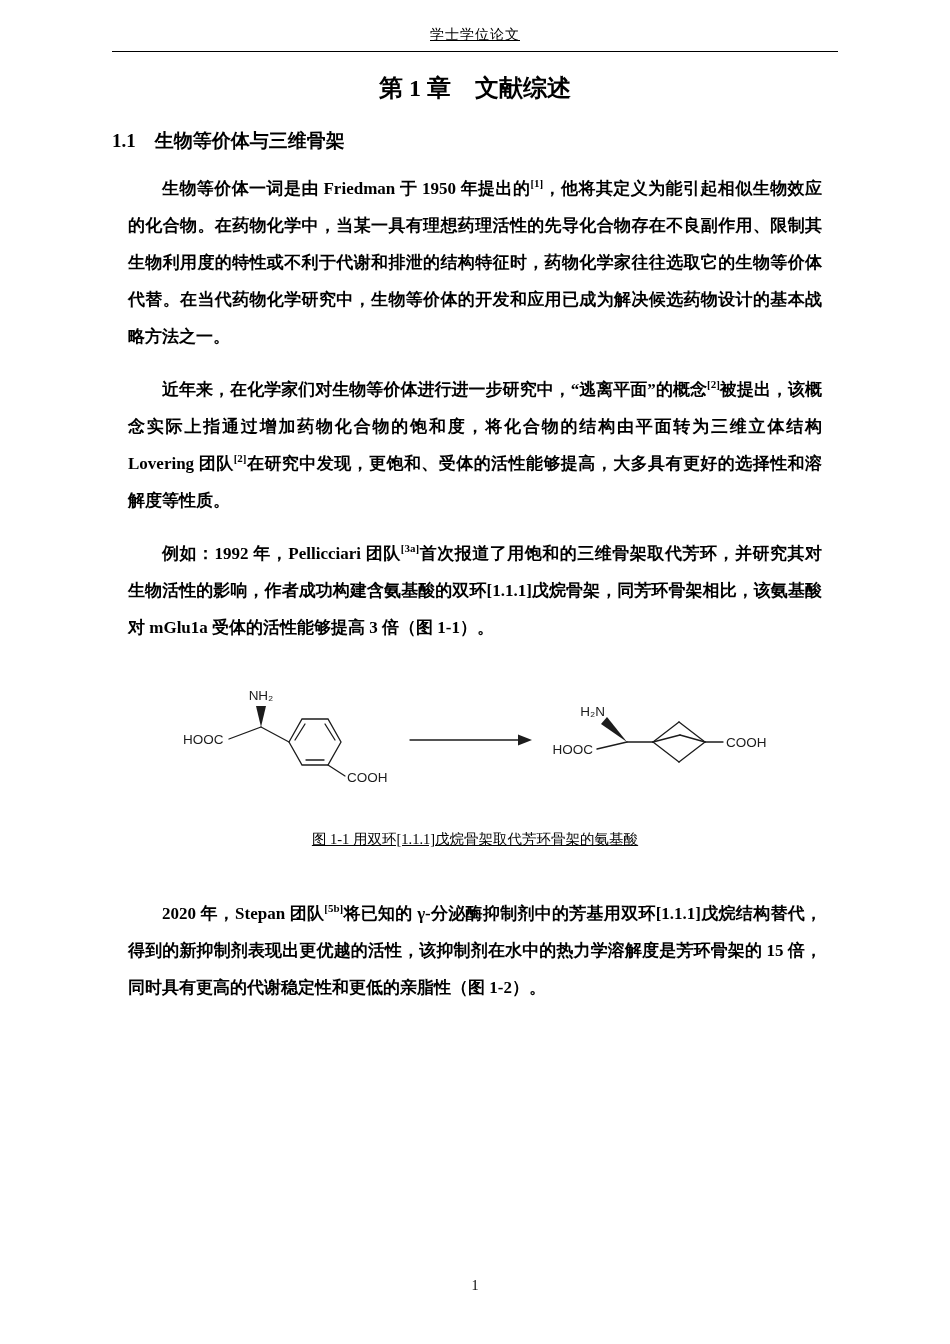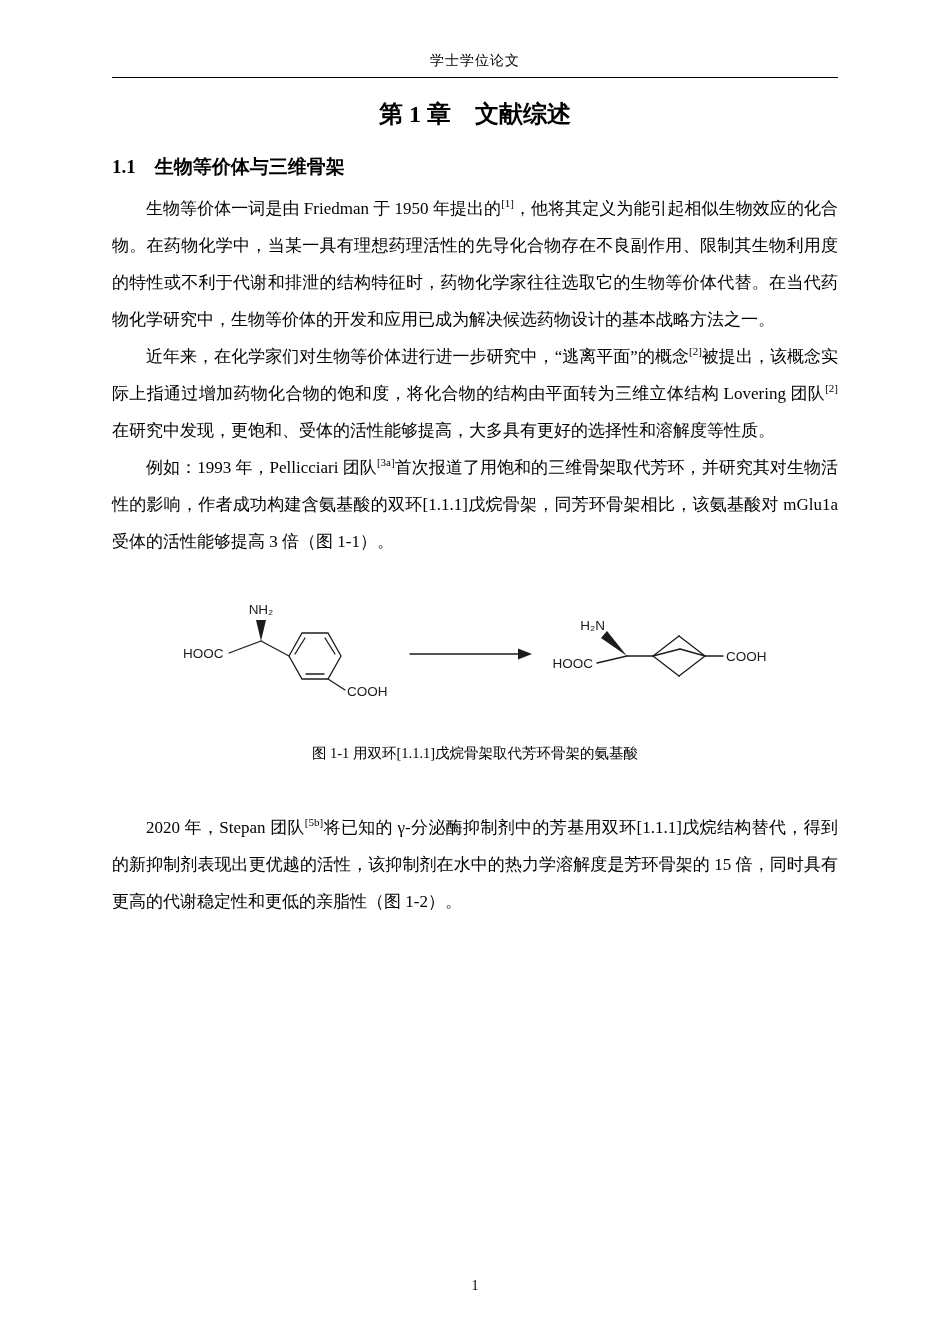--- a/index.html
+++ b/index.html
@@ -9,46 +9,47 @@
     position: relative;
     width: 950px;
     height: 1344px;
     margin: 0 auto;
     background: #ffffff;
     font-family: "Liberation Serif", "DejaVu Serif", serif;
     color: #000;
     overflow: hidden;
   }
   .margins { padding: 0 112px; }
-  .running-header { padding-top: 52px; }
+  .running-header { padding-top: 26px; text-decoration: underline; }
   .header-title { text-align: center; font-size: 14px; letter-spacing: 1px; }
   .header-rule { border-bottom: 1.6px solid #000; margin-top: 7px; }
   .chapter-title {
     margin: 20px 0 0;
     text-align: center;
     font-size: 24px;
     font-weight: 700;
     font-family: Liberation Serif, serif;
   }
   .section-heading {
     margin: 24px 0 0;
     font-size: 19px;
     font-weight: 700;
   }
   .body-block { margin-top: 10px; }
   p.body-par {
-    margin: 0;
+    margin: 16px;
     font-size: 17px;
     line-height: 37px;
     text-align: justify;
     text-indent: 2em;
+    font-weight: bold;
   }
   sup.ref { font-size: 11px; line-height: 0; }
   .figure-block { margin-top: 24px; text-align: center; }
-  .figure-caption { margin-top: 26px; text-align: center; font-size: 14.5px; }
+  .figure-caption { margin-top: 26px; text-align: center; font-size: 14.5px; text-decoration: underline; }
   .after-figure { margin-top: 46px; }
   .page-footer {
     position: absolute; left: 0; right: 0; bottom: 50px;
     text-align: center; font-size: 14px;
   }
   svg .bond { stroke: #1c1c1c; stroke-width: 1.3; fill: none; stroke-linecap: round; }
   svg .wedge { fill: #1c1c1c; stroke: none; }
   svg text {
     font-family: "Liberation Sans", "DejaVu Sans", sans-serif;
     font-size: 13.5px;
@@ -66,21 +67,21 @@
       <div class="header-rule"></div>
     </div>
 
     <h1 class="chapter-title">第 1 章　文献综述</h1>
 
     <h2 class="section-heading">1.1　生物等价体与三维骨架</h2>
 
     <div class="body-block" id="paras-before">
         <p class="body-par"><span>生物等价体一词是由 Friedman 于 1950 年提出的</span><sup class="ref">[1]</sup><span>，他将其定义为能引起相似生物效应的化合物。在药物化学中，当某一具有理想药理活性的先导化合物存在不良副作用、限制其生物利用度的特性或不利于代谢和排泄的结构特征时，药物化学家往往选取它的生物等价体代替。在当代药物化学研究中，生物等价体的开发和应用已成为解决候选药物设计的基本战略方法之一。</span></p>
         <p class="body-par"><span>近年来，在化学家们对生物等价体进行进一步研究中，“逃离平面”的概念</span><sup class="ref">[2]</sup><span>被提出，该概念实际上指通过增加药物化合物的饱和度，将化合物的结构由平面转为三维立体结构 Lovering 团队</span><sup class="ref">[2]</sup><span>在研究中发现，更饱和、受体的活性能够提高，大多具有更好的选择性和溶解度等性质。</span></p>
-        <p class="body-par"><span>例如：1993 年，Pellicciari 团队</span><sup class="ref">[3a]</sup><span>首次报道了用饱和的三维骨架取代芳环，并研究其对生物活性的影响，作者成功构建含氨基酸的双环[1.1.1]戊烷骨架，同芳环骨架相比，该氨基酸对 mGlu1a 受体的活性能够提高 3 倍（图 1-1）。</span></p>
+        <p class="body-par"><span>例如：1992 年，Pellicciari 团队</span><sup class="ref">[3a]</sup><span>首次报道了用饱和的三维骨架取代芳环，并研究其对生物活性的影响，作者成功构建含氨基酸的双环[1.1.1]戊烷骨架，同芳环骨架相比，该氨基酸对 mGlu1a 受体的活性能够提高 3 倍（图 1-1）。</span></p>
       </div>
 
     <figure class="figure-block" style="margin-left:0;margin-right:0;">
       <svg width="600" height="130" viewBox="0 0 600 130" aria-hidden="true">
 
         <g>
           <text x="8" y="74">HOOC</text>
           <line class="bond" x1="54" y1="69" x2="86" y2="57"></line>
           <polygon class="wedge" points="86,57 81,36 91,36"></polygon>
           <text x="86" y="30" text-anchor="middle">NH₂</text>

